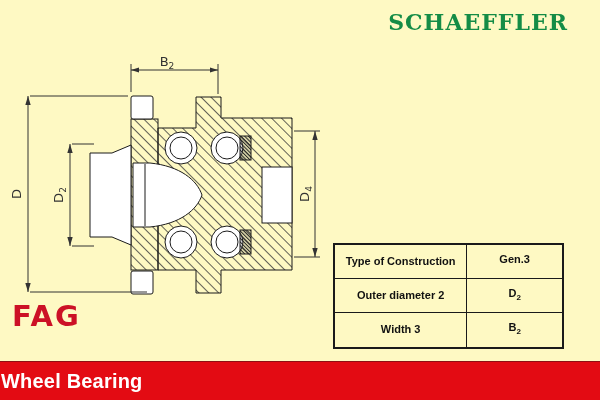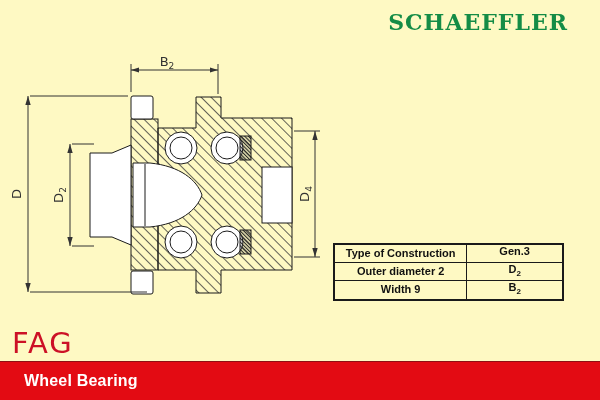--- a/index.html
+++ b/index.html
@@ -7,31 +7,31 @@
         font-family:"Liberation Sans",sans-serif;}
 
   .schaeffler{position:absolute;top:9px;right:32px;font-family:"DejaVu Serif",serif;
         font-weight:bold;font-size:22px;letter-spacing:1px;color:#148c46;}
 
   .drawing{position:absolute;left:0;top:0;width:345px;height:310px;}
 
   .spec-table{position:absolute;left:333px;top:243px;width:231px;}
   .spec-table table{border-collapse:collapse;width:100%;border:2px solid #1a1a1a;}
   .spec-table td{border:1px solid #1a1a1a;text-align:center;font-size:11px;font-weight:bold;
-        color:#111;padding:0;height:13.6px;line-height:13px;font-family:"Liberation Sans",sans-serif;}
+        color:#111;padding:8px;height:13.6px;line-height:13px;font-family:"Liberation Sans",sans-serif;}
   .spec-table td.lbl{width:58%;}
   .spec-table td.val{width:42%;}
   .spec-table sub{font-size:8px;}
 
-  .fag-logo{position:absolute;left:12px;top:326px;font-family:"DejaVu Sans",sans-serif;
-        font-weight:normal;font-size:29px;letter-spacing:2px;color:#cc1126;}
+  .fag-logo{position:absolute;left:12px;top:299px;font-family:"DejaVu Sans",sans-serif;
+        font-weight:bold;font-size:29px;letter-spacing:2px;color:#cc1126;}
 
   .footer-bar{position:absolute;left:0;top:361px;width:600px;height:39px;background:#e30b13;
         border-top:1px solid #8f1014;}
-  .footer-bar .title{display:block;margin-left:24px;line-height:38px;font-size:16px;
+  .footer-bar .title{display:block;margin-left:1px;line-height:38px;font-size:20px;
         font-weight:bold;color:#ffffff;letter-spacing:0.2px;}
 
   svg text{font-family:"DejaVu Sans",sans-serif;font-size:13px;fill:#333;}
   svg .sub{font-size:9px;}
 </style>
 </head>
 <body>
 
 <div class="page">
 
@@ -102,21 +102,21 @@
       <tbody>
           <tr>
             <td class="lbl">Type of Construction</td>
             <td class="val"><span>Gen.3</span><sub></sub></td>
           </tr>
           <tr>
             <td class="lbl">Outer diameter 2</td>
             <td class="val"><span>D</span><sub>2</sub></td>
           </tr>
           <tr>
-            <td class="lbl">Width 9</td>
+            <td class="lbl">Width 3</td>
             <td class="val"><span>B</span><sub>2</sub></td>
           </tr>
         </tbody>
     </table>
   </div>
 
   <div class="fag-logo" style="color: rgb(204, 17, 38);">FAG</div>
 
   <div class="footer-bar" style="background: rgb(227, 11, 19);">
     <span class="title">Wheel Bearing</span>

